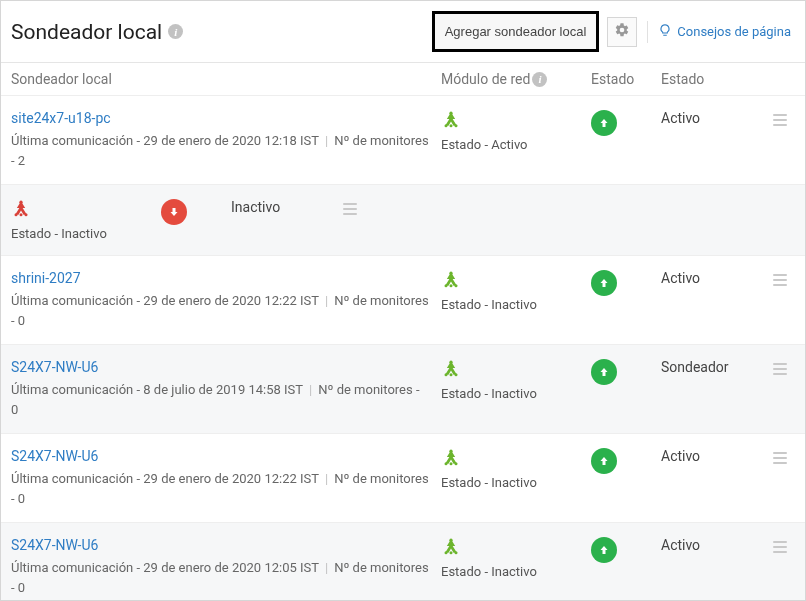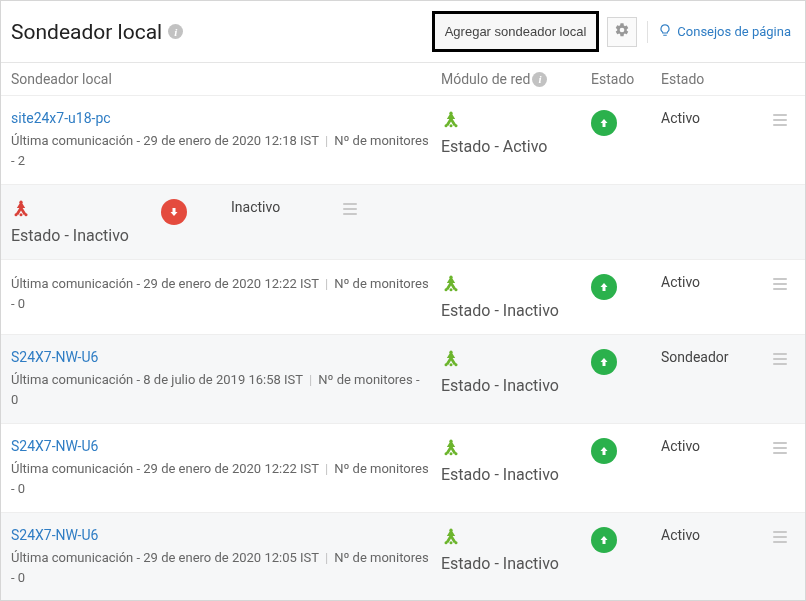--- a/index.html
+++ b/index.html
@@ -113,21 +113,21 @@
   }
   .sep { color: #c3c3c3; margin: 0 6px; }
   .col-net-cell {
     flex: 0 0 150px;
     display: flex; flex-direction: column; gap: 6px;
     align-items: flex-start;
   }
   .net-icon svg { width: 20px; height: 18px; }
   .net-active svg { fill: #6cb52d; }
   .net-inactive svg { fill: #d9423a; }
-  .net-label { color: #555; font-size: 16px; }
+  .net-label { color: #555; font-size: 13px; }
   .col-stat-cell {
     flex: 0 0 70px;
     display: flex; align-items: center;
   }
   .status-circle {
     width: 26px; height: 26px;
     border-radius: 50%;
     display: flex; align-items:center; justify-content:center;
   }
   .status-up { background: #2bb14c; }
@@ -245,20 +245,21 @@
       <div class="col-menu-cell">
         <div class="hamburger">
           <span></span>
           <span></span>
           <span></span>
         </div>
       </div>
     </div>
     <div class="row">
       <div class="col-name">
+        <a class="probe-name">shrini-2027</a>
         <div class="probe-sub"><span>Última comunicación - </span><span>29 de enero de 2020 12:22 IST</span><span class="sep">|</span><span>Nº de monitores - </span><span>0</span></div>
       </div>
       <div class="col-net-cell">
         <span class="net-icon net-active"><svg viewBox="0 0 24 20">
             <path d="M12 2 L7 10 H10 V10 L5 18 H9 L12 13 L15 18 H19 L14 10 V10 H17 Z"></path>
             <circle cx="12" cy="3" r="2"></circle>
             <circle cx="6" cy="18" r="1.8"></circle>
             <circle cx="12" cy="18" r="1.8"></circle>
             <circle cx="18" cy="18" r="1.8"></circle>
           </svg></span>
@@ -276,21 +277,21 @@
         <div class="hamburger">
           <span></span>
           <span></span>
           <span></span>
         </div>
       </div>
     </div>
     <div class="row alt">
       <div class="col-name">
         <a class="probe-name">S24X7-NW-U6</a>
-        <div class="probe-sub"><span>Última comunicación - </span><span>8 de julio de 2019 16:58 IST</span><span class="sep">|</span><span>Nº de monitores - </span><span>0</span></div>
+        <div class="probe-sub"><span>Última comunicación - </span><span>8 de julio de 2019 14:58 IST</span><span class="sep">|</span><span>Nº de monitores - </span><span>0</span></div>
       </div>
       <div class="col-net-cell">
         <span class="net-icon net-active"><svg viewBox="0 0 24 20">
             <path d="M12 2 L7 10 H10 V10 L5 18 H9 L12 13 L15 18 H19 L14 10 V10 H17 Z"></path>
             <circle cx="12" cy="3" r="2"></circle>
             <circle cx="6" cy="18" r="1.8"></circle>
             <circle cx="12" cy="18" r="1.8"></circle>
             <circle cx="18" cy="18" r="1.8"></circle>
           </svg></span>
         <span class="net-label"><span>Estado - </span><span>Inactivo</span></span>

